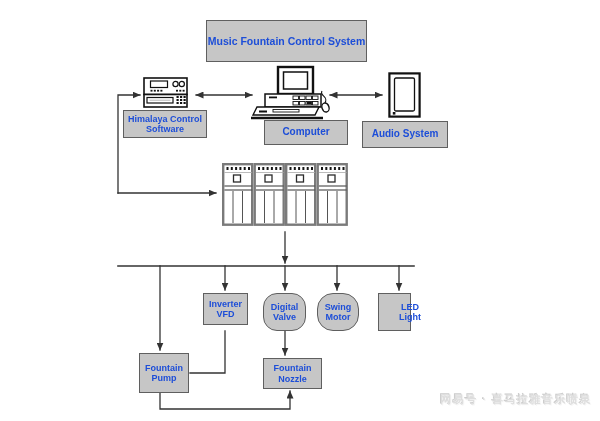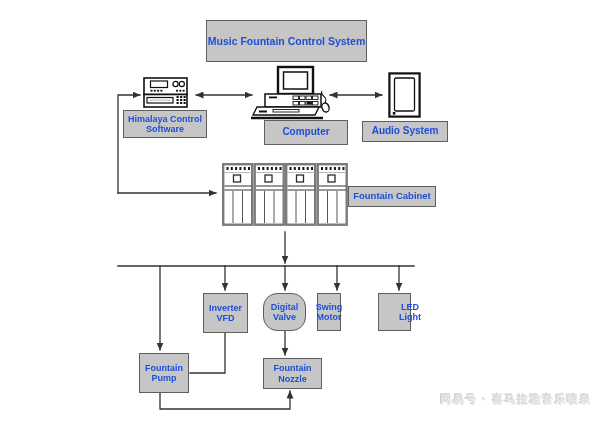--- a/index.html
+++ b/index.html
@@ -145,39 +145,36 @@
 
   <div class="nbox" style="left:123px;top:110px;width:84px;height:28px;">
     <span>Himalaya Control
 Software</span>
   </div>
 
   <div class="nbox mid" style="left:252px;top:120px;width:84px;height:25px;margin-left:12px;">
     <span>Computer</span>
   </div>
 
-  <div class="nbox mid" style="left:362px;top:121px;width:86px;height:21px;">
+  <div class="nbox mid" style="left:362px;top:121px;width:86px;height:27px;">
     <span>Audio System</span>
   </div>
 
-  <div class="nbox" style="left:348px;top:186px;width:88px;height:21px;">
-    <span style="white-space:nowrap;font-size:9.5px;">Fountain Cabinet</span>
-  </div>
 
-  <div class="nbox" style="left:203px;top:293px;width:45px;height:40px;">
+  <div class="nbox" style="left:203px;top:293px;width:45px;height:32px;">
     <span>Inverter
 VFD</span>
   </div>
 
   <div class="nbox" style="left:263px;top:293px;width:43px;height:38px;border-radius:14px;">
     <span>Digital
 Valve</span>
   </div>
 
-  <div class="nbox" style="left:317px;top:293px;width:24px;height:38px;">
+  <div class="nbox" style="left:317px;top:293px;width:42px;height:38px;border-radius:16px;">
     <span>Swing
 Motor</span>
   </div>
 
   <div class="nbox" style="left:378px;top:293px;width:32px;height:38px;padding-left:31px;">
     <span>LED
 Light</span>
   </div>
 
   <div class="nbox" style="left:139px;top:353px;width:50px;height:40px;">

